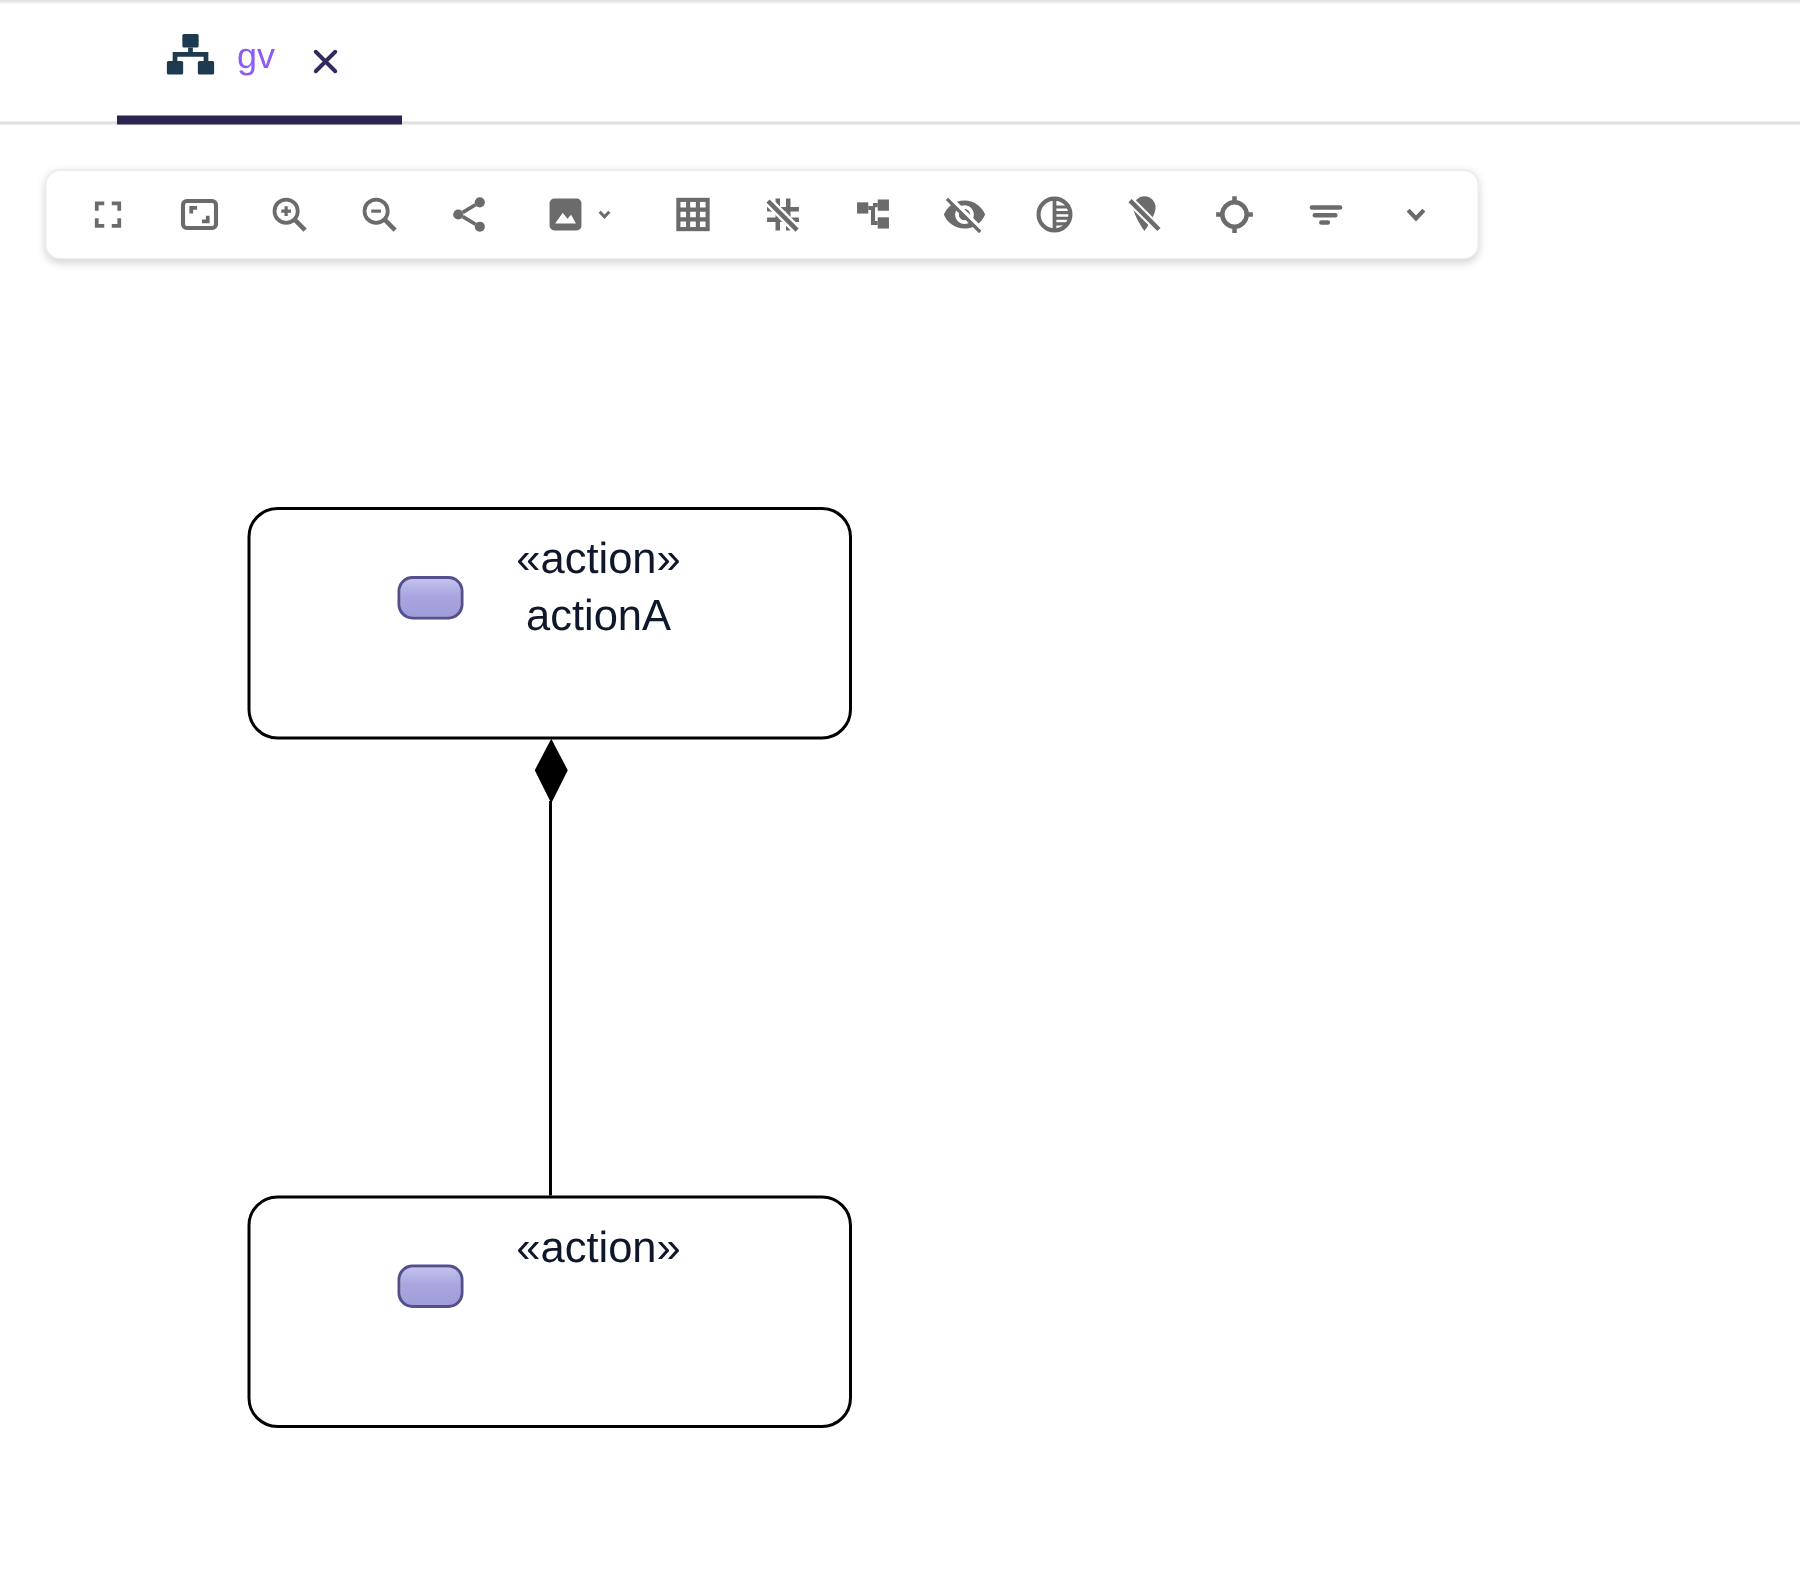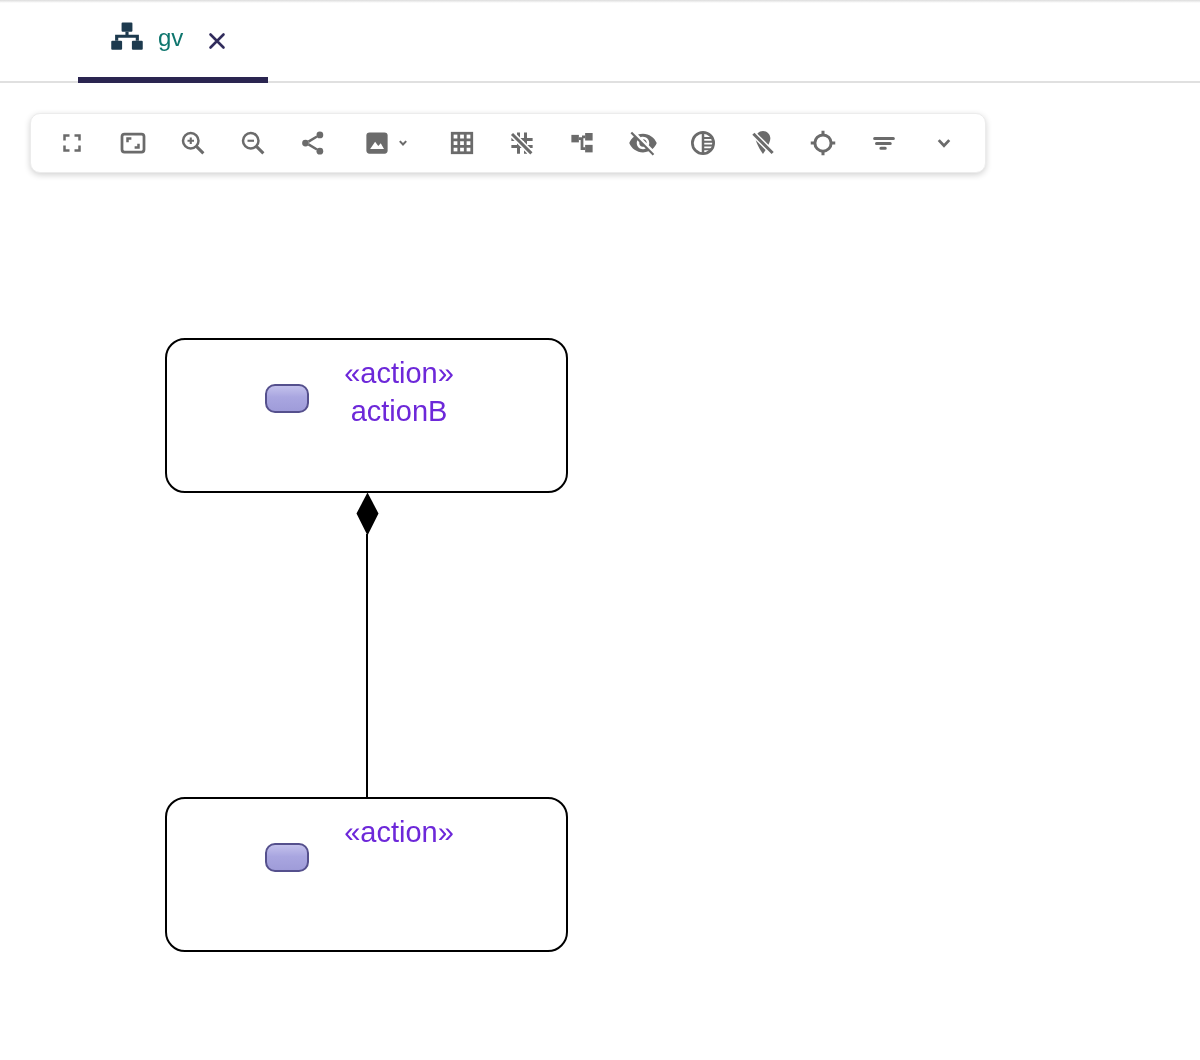--- a/index.html
+++ b/index.html
@@ -6,21 +6,21 @@
   html,body { width:1200px; height:1060px; background:#ffffff; overflow:hidden;
               font-family:"Liberation Sans", sans-serif; position:relative; }
 
   
   .tab-bar { position:absolute; left:0; top:0; width:1200px; height:83px;
              background:#fff; border-bottom:2px solid #e0e0e0; }
   .tab-bar::before { content:""; position:absolute; left:0; top:0; width:100%; height:3px;
              background:linear-gradient(#dcdcdc, rgba(255,255,255,0)); }
   .tab { position:absolute; left:78px; top:0; width:190px; height:83px; cursor:pointer; }
   .tab-icon { position:absolute; left:28px; top:17px; }
-  .tab-label { position:absolute; left:80px; top:24px; font-size:24px; color:#0f766e; }
+  .tab-label { position:absolute; left:80px; top:24px; font-size:24px; color:#8b5cf6; }
   .tab-close { position:absolute; left:124px; top:26px; width:30px; height:30px;
                display:flex; align-items:center; justify-content:center; cursor:pointer; }
   .tab-underline { position:absolute; left:78px; bottom:-2px; width:190px; height:6px;
                    background:#2a2550; }
 
   
   .toolbar { position:absolute; left:30px; top:113px; width:956px; height:60px;
              background:#fff; border:1px solid #ececec; border-radius:10px;
              box-shadow:0 2px 6px rgba(0,0,0,0.18);
              display:flex; align-items:center; justify-content:space-evenly; padding:0 4px; }
@@ -33,21 +33,21 @@
   .canvas { position:absolute; left:0; top:185px; width:1200px; height:875px; background:#fff; }
 
   .node { position:absolute; width:403px; height:155px; background:#fff;
           border:2px solid #000; border-radius:20px; cursor:pointer; }
   .node-a { left:165px; top:338px; }
   .node-b { left:165px; top:797px; }
   .node-glyph { position:absolute; left:98px; top:44px; width:44px; height:29px;
                 border:2.5px solid #55508d; border-radius:10px;
                 background:linear-gradient(180deg,#c3c1ec 0%,#a9a6e0 45%,#9f9cd9 100%); }
   .node-text { position:absolute; left:146px; top:14px; width:172px; text-align:center;
-               font-size:29px; line-height:38px; color:#6d28d9; }
+               font-size:29px; line-height:38px; color:#0f172a; }
 
   .edge-line { position:absolute; left:366px; top:534px; width:2px; height:263px; background:#000; }
   .edge-diamond { position:absolute; left:355px; top:492px; }
 </style>
 </head>
 <body>
 
 <div class="tab-bar">
   <div class="tab">
     <span class="tab-icon">
@@ -191,21 +191,21 @@
   </div>
 
 </div>
 
 <div class="canvas"></div>
 
 <div class="node node-a">
   <span class="node-glyph"></span>
   <div class="node-text">
     <div>«action»</div>
-    <div>actionB</div>
+    <div>actionA</div>
   </div>
 </div>
 
 <svg class="edge-diamond" width="25" height="44">
   <polygon points="12.5,0.5 23.5,21.5 12.5,43.5 1.5,21.5" fill="#000000"></polygon>
 </svg>
 <div class="edge-line"></div>
 
 <div class="node node-b">
   <span class="node-glyph"></span>

